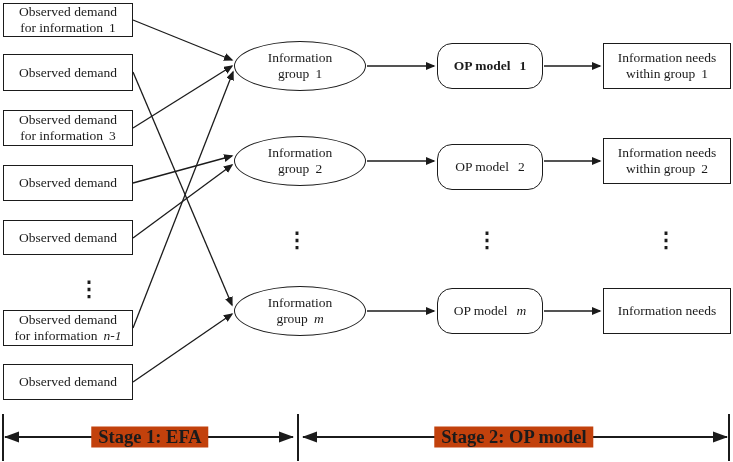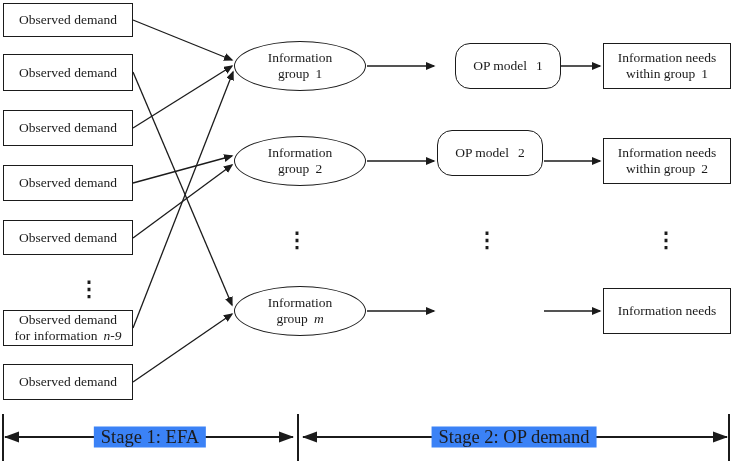--- a/index.html
+++ b/index.html
@@ -16,22 +16,22 @@
   .ellipse{border:1.4px solid #1b1b1b;border-radius:50%;}
   .round{border:1.4px solid #1b1b1b;border-radius:15px;}
   .num{margin-left:6px;}
   .opnum{margin-left:9px;}
   .row-line{white-space:nowrap;}
   .dots{
     position:absolute;transform:translate(-50%,-50%);font-size:21px;line-height:1;
     font-weight:bold;letter-spacing:0;
   }
   .stage-label{
-    position:absolute;transform:translate(-50%,-50%);background:#3b82f6;padding:0 7px;
-    font-weight:normal;font-size:18.5px;white-space:nowrap;
+    position:absolute;transform:translate(-50%,-50%);background:#c2410c;padding:0 7px;
+    font-weight:bold;font-size:18.5px;white-space:nowrap;
   }
   i{font-style:italic;}
 </style>
 </head>
 <body>
 
 <div class="canvas">
 
   <svg class="wires" viewBox="0 0 733 462" xmlns="http://www.w3.org/2000/svg">
     <defs>
@@ -67,74 +67,79 @@
       <line x1="303" y1="437" x2="727" y2="437" stroke="#1b1b1b" stroke-width="2.2"></line>
       <polygon points="4,437 19,431.5 19,442.5" fill="#1b1b1b"></polygon>
       <polygon points="294,437 279,431.5 279,442.5" fill="#1b1b1b"></polygon>
       <polygon points="302,437 317,431.5 317,442.5" fill="#1b1b1b"></polygon>
       <polygon points="728,437 713,431.5 713,442.5" fill="#1b1b1b"></polygon>
     </g>
   </svg>
 
   <div class="node rect" style="left:3px;top:3px;width:130px;height:34px;">
     <div>Observed demand</div>
+    <div class="row-line"><span>for information</span><span class="num">1</span></div>
   </div>
   <div class="node rect" style="left:3px;top:54px;width:130px;height:37px;">
     <div>Observed demand</div>
   </div>
   <div class="node rect" style="left:3px;top:110px;width:130px;height:36px;">
     <div>Observed demand</div>
+    <div class="row-line"><span>for information</span><span class="num">3</span></div>
   </div>
   <div class="node rect" style="left:3px;top:165px;width:130px;height:36px;">
     <div>Observed demand</div>
   </div>
   <div class="node rect" style="left:3px;top:220px;width:130px;height:35px;">
     <div>Observed demand</div>
   </div>
   <div class="node rect" style="left:3px;top:310px;width:130px;height:36px;">
     <div>Observed demand</div>
-    <div class="row-line"><span>for information</span><i class="num">n-9</i></div>
+    <div class="row-line"><span>for information</span><i class="num">n-1</i></div>
   </div>
   <div class="node rect" style="left:3px;top:364px;width:130px;height:36px;">
     <div>Observed demand</div>
   </div>
 
   <div class="node ellipse" style="left:234px;top:41px;width:132px;height:50px;">
     <div>Information</div>
     <div class="row-line"><span>group</span><span class="num">1</span></div>
   </div>
   <div class="node ellipse" style="left:234px;top:136px;width:132px;height:50px;">
     <div>Information</div>
     <div class="row-line"><span>group</span><span class="num">2</span></div>
   </div>
   <div class="node ellipse" style="left:234px;top:286px;width:132px;height:50px;">
     <div>Information</div>
     <div class="row-line"><span>group</span><i class="num">m</i></div>
   </div>
 
-  <div class="node round" style="left:455px;top:43px;width:106px;height:46px;">
+  <div class="node round" style="left:437px;top:43px;width:106px;height:46px;font-weight:bold;">
     <div class="row-line"><span>OP model</span><span class="opnum">1</span></div>
   </div>
-  <div class="node round" style="left:437px;top:130px;width:106px;height:46px;">
+  <div class="node round" style="left:437px;top:144px;width:106px;height:46px;">
     <div class="row-line"><span>OP model</span><span class="opnum">2</span></div>
+  </div>
+  <div class="node round" style="left:437px;top:288px;width:106px;height:46px;">
+    <div class="row-line"><span>OP model</span><i class="opnum">m</i></div>
   </div>
 
   <div class="node rect" style="left:603px;top:43px;width:128px;height:46px;">
     <div>Information needs</div>
     <div class="row-line"><span>within group</span><span class="num">1</span></div>
   </div>
   <div class="node rect" style="left:603px;top:138px;width:128px;height:46px;">
     <div>Information needs</div>
     <div class="row-line"><span>within group</span><span class="num">2</span></div>
   </div>
   <div class="node rect" style="left:603px;top:288px;width:128px;height:46px;">
     <div>Information needs</div>
   </div>
 
   <div class="dots" style="left:89px;top:289px;">⋮</div>
   <div class="dots" style="left:297px;top:240px;">⋮</div>
   <div class="dots" style="left:487px;top:240px;">⋮</div>
   <div class="dots" style="left:666px;top:240px;">⋮</div>
 
   <div class="stage-label" style="left:150px;top:437px;">Stage 1: EFA</div>
-  <div class="stage-label" style="left:514px;top:437px;">Stage 2: OP demand</div>
+  <div class="stage-label" style="left:514px;top:437px;">Stage 2: OP model</div>
 
 </div>
 
 </body></html>

